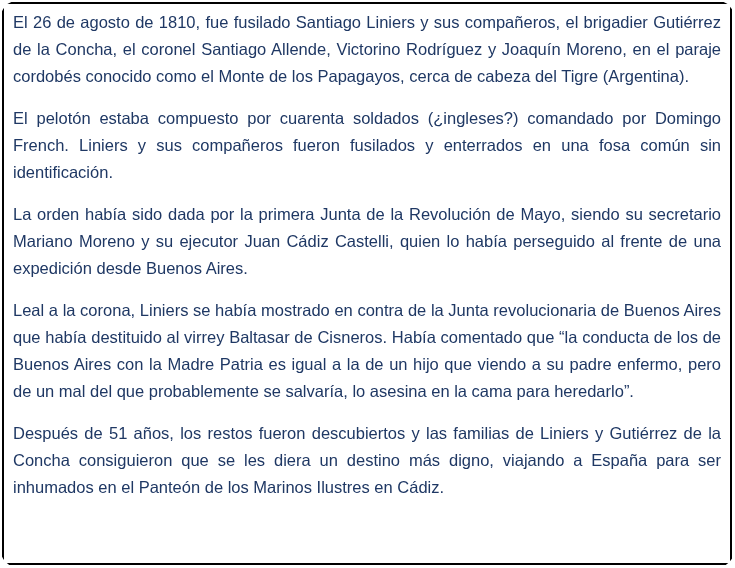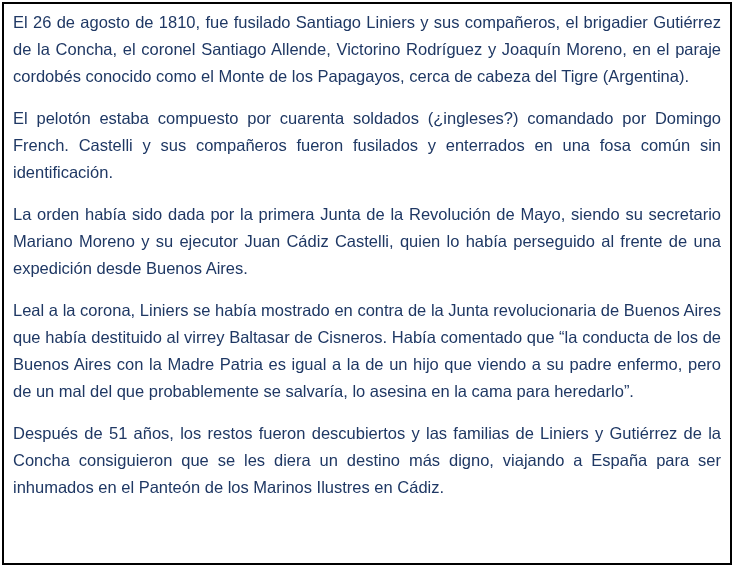--- a/index.html
+++ b/index.html
@@ -7,20 +7,21 @@
     padding: 0;
     background: #ffffff;
   }
   .page {
     position: relative;
     width: 735px;
     height: 568px;
     box-sizing: border-box;
     background: #ffffff;
     overflow: hidden;
+    border-radius: 20px;
   }
   .text-frame {
     position: absolute;
     top: 2px;
     left: 2px;
     right: 3px;
     bottom: 3px;
     box-sizing: border-box;
     border: 2px solid #000000;
     padding: 5px 9px 0 9px;
@@ -38,18 +39,18 @@
   .text-frame p:last-child {
     margin-bottom: 12px;
   }
 </style>
 </head>
 <body>
 
 <div class="page" style="background: rgb(255, 255, 255);">
   <div class="text-frame" style="border-color: rgb(0, 0, 0);">
     <p style="color: rgb(31, 56, 100);">El 26 de agosto de 1810, fue fusilado Santiago Liniers y sus compañeros, el brigadier Gutiérrez de la Concha, el coronel Santiago Allende, Victorino Rodríguez y Joaquín Moreno, en el paraje cordobés conocido como el Monte de los Papagayos, cerca de cabeza del Tigre (Argentina).</p>
-    <p style="color: rgb(31, 56, 100);">El pelotón estaba compuesto por cuarenta soldados (¿ingleses?) comandado por Domingo French. Castelli y sus compañeros fueron fusilados y enterrados en una fosa común sin identificación.</p>
+    <p style="color: rgb(31, 56, 100);">El pelotón estaba compuesto por cuarenta soldados (¿ingleses?) comandado por Domingo French. Liniers y sus compañeros fueron fusilados y enterrados en una fosa común sin identificación.</p>
     <p style="color: rgb(31, 56, 100);">La orden había sido dada por la primera Junta de la Revolución de Mayo, siendo su secretario Mariano Moreno y su ejecutor Juan Cádiz Castelli, quien lo había perseguido al frente de una expedición desde Buenos Aires.</p>
     <p style="color: rgb(31, 56, 100);">Leal a la corona, Liniers se había mostrado en contra de la Junta revolucionaria de Buenos Aires que había destituido al virrey Baltasar de Cisneros. Había comentado que “la conducta de los de Buenos Aires con la Madre Patria es igual a la de un hijo que viendo a su padre enfermo, pero de un mal del que probablemente se salvaría, lo asesina en la cama para heredarlo”.</p>
     <p style="color: rgb(31, 56, 100);">Después de 51 años, los restos fueron descubiertos y las familias de Liniers y Gutiérrez de la Concha consiguieron que se les diera un destino más digno, viajando a España para ser inhumados en el Panteón de los Marinos Ilustres en Cádiz.</p>
   </div>
 </div>
 
 </body></html>

